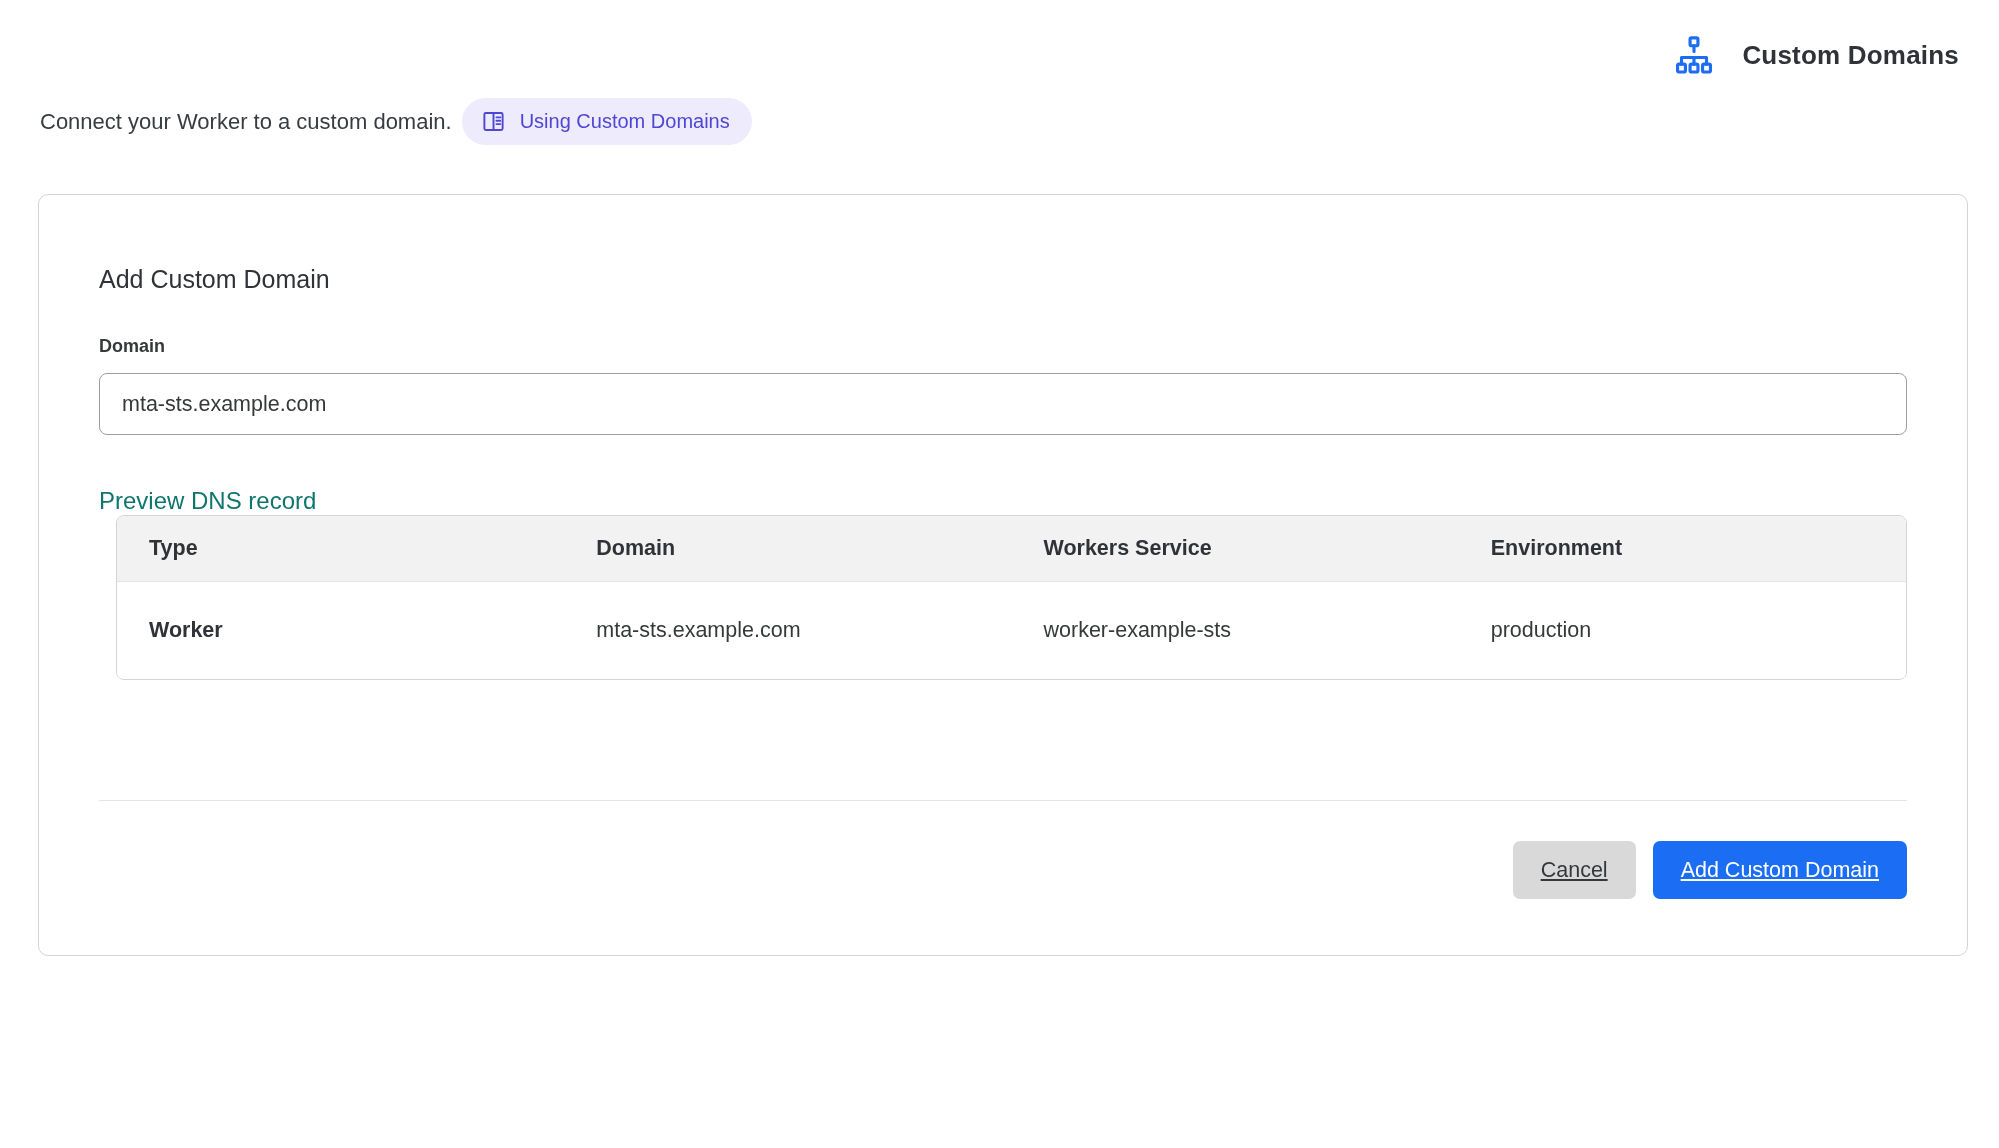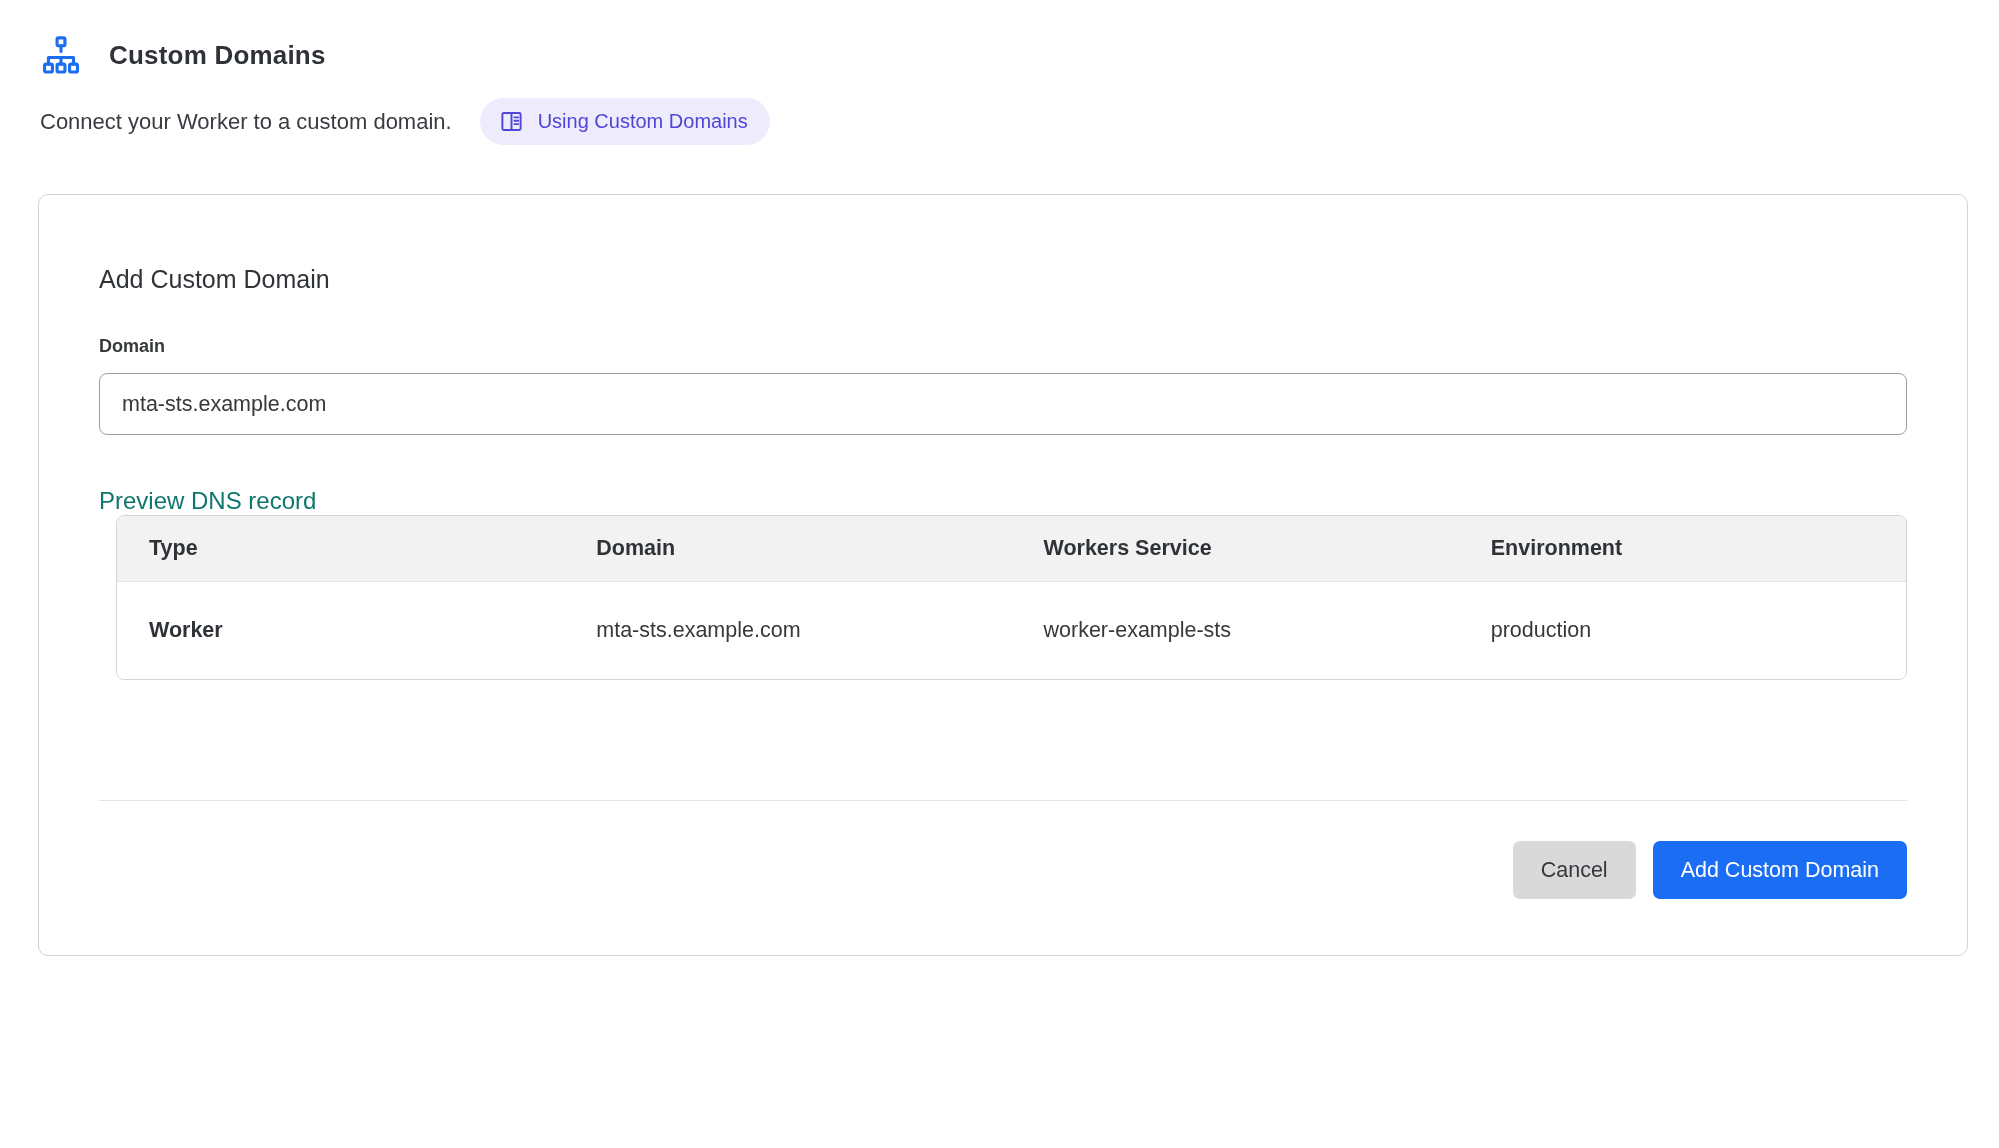--- a/index.html
+++ b/index.html
@@ -11,31 +11,32 @@
     color: #36393a;
     overflow: hidden;
   }
 
   
   .page-header {
     display: flex;
     align-items: center;
     gap: 27px;
     margin: 34px 40px 0 40px;
+    justify-content: flex-end;
   }
   .page-title {
     font-size: 26px;
     font-weight: 700;
     color: #2f3338;
     letter-spacing: 0.2px;
   }
   .subtitle-row {
     display: flex;
     align-items: center;
-    gap: 28px;
+    gap: 10px;
     margin: 22px 40px 0 40px;
   }
   .page-subtitle {
     font-size: 22px;
     color: #383c41;
   }
   .docs-badge {
     display: inline-flex;
     align-items: center;
     gap: 13px;
@@ -151,20 +152,21 @@
     font-family: "Liberation Sans", sans-serif;
     font-size: 21.5px;
     height: 58px;
     padding: 0 28px;
     border: none;
     border-radius: 7px;
     cursor: pointer;
     display: inline-flex;
     align-items: center;
     justify-content: center;
+    text-decoration: underline;
   }
   .btn-cancel { background: #d9d9d9; color: #33383d; }
   .btn-primary { background: #1b6ef3; color: #ffffff; }
 
   .icon { display: inline-flex; align-items: center; justify-content: center; flex: none; }
 </style>
 </head>
 <body>
 
 <div class="page-header">

